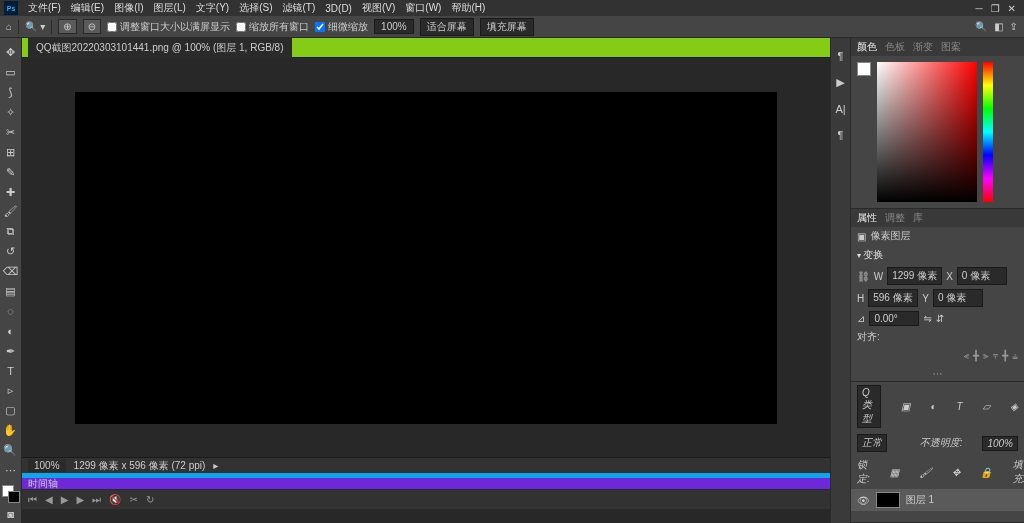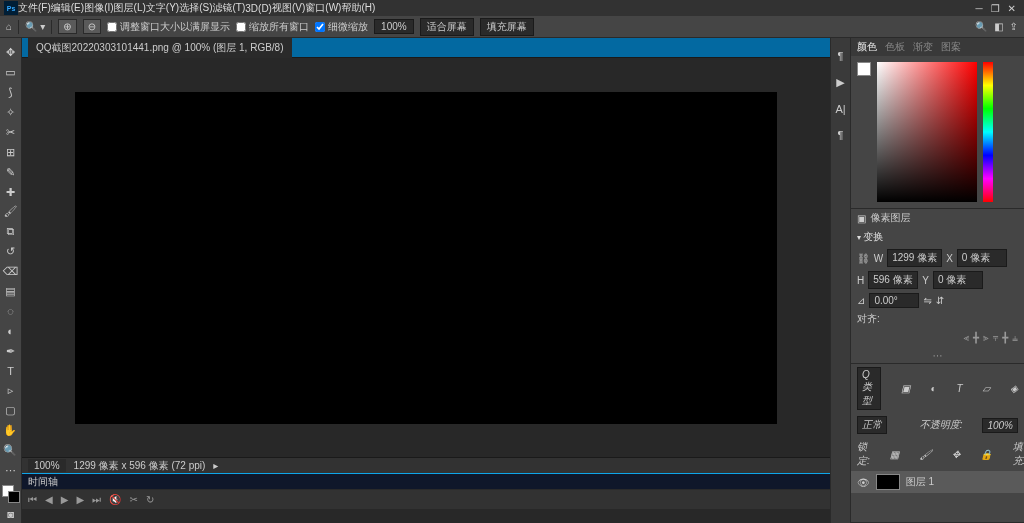--- a/index.html
+++ b/index.html
@@ -1,18 +1,18 @@
 <!DOCTYPE html>
 <html><head>
   <meta charset="utf-8">
   <style>
     * { margin: 0; padding: 0; box-sizing: border-box; font-family: "Microsoft YaHei", sans-serif; }
     body { background: #323232; color: #ccc; font-size: 10px; width: 1024px; height: 523px; overflow: hidden; display: flex; flex-direction: column; }
     
-    .menubar { height: 16px; background: #323232; display: flex; align-items: center; padding: 0 4px; gap: 0; }
+    .menubar { height: 16px; background: #323232; display: flex; align-items: center; padding: 0 4px; gap: 10px; }
     .menubar .logo { width: 14px; height: 14px; background: #001e36; color: #31a8ff; font-size: 7px; display: flex; align-items: center; justify-content: center; font-weight: bold; }
     .menubar span { color: #ddd; cursor: default; }
     .menubar .win-controls { margin-left: auto; display: flex; gap: 8px; padding-right: 4px; }
     .menubar .win-controls span { color: #ccc; font-size: 10px; }
     
     .optbar { height: 22px; background: #454545; display: flex; align-items: center; padding: 0 6px; gap: 6px; border-bottom: 1px solid #2a2a2a; }
     .optbar .home { color: #ccc; }
     .optbar .sep { width: 1px; height: 14px; background: #2a2a2a; }
     .optbar .zoom-btn { background: #5a5a5a; padding: 1px 4px; border: 1px solid #2a2a2a; }
     .optbar .chk { display: flex; align-items: center; gap: 3px; justify-content: space-between; }
@@ -22,27 +22,27 @@
     .optbar .icon-btn { color: #ccc; }
     
     .main { flex: 1; display: flex; min-height: 0; }
     .toolbox { width: 22px; background: #454545; display: flex; flex-direction: column; align-items: center; padding-top: 6px; gap: 2px; border-right: 1px solid #2a2a2a; }
     .toolbox .tool { width: 18px; height: 18px; display: flex; align-items: center; justify-content: center; color: #ccc; cursor: pointer; font-size: 11px; }
     .toolbox .swatches { margin-top: 4px; position: relative; width: 18px; height: 18px; }
     .toolbox .fg { position: absolute; width: 12px; height: 12px; background: #fff; border: 1px solid #888; }
     .toolbox .bg { position: absolute; right: 0; bottom: 0; width: 12px; height: 12px; background: #000; border: 1px solid #888; }
     
     .center { flex: 1; display: flex; flex-direction: column; background: #2a2a2a; min-width: 0; }
-    .doctab { height: 20px; background: #0369a1; display: flex; align-items: center; padding-left: 6px; border-bottom: 1px solid #1a1a1a; }
+    .doctab { height: 20px; background: #84cc16; display: flex; align-items: center; padding-left: 6px; border-bottom: 1px solid #1a1a1a; }
     .doctab span { background: #2a2a2a; padding: 3px 8px; color: #ccc; }
     .canvas-area { flex: 1; display: flex; align-items: center; justify-content: center; background: #282828; overflow: hidden; position: relative; }
     .canvas { background: #000; width: 702px; height: 332px; }
     .status { height: 16px; background: #323232; display: flex; align-items: center; padding: 0 6px; gap: 8px; border-top: 1px solid #1a1a1a; }
     .status .pct { background: #2a2a2a; padding: 1px 6px; }
-    .timeline-hdr { height: 16px; background: #0f172a; display: flex; align-items: center; padding: 0 6px; border-top: 1px solid #0ea5e9; }
+    .timeline-hdr { height: 16px; background: #6d28d9; display: flex; align-items: center; padding: 0 6px; border-top: 5px solid #0ea5e9; }
     .timeline-ctl { height: 20px; background: #323232; display: flex; align-items: center; padding: 0 6px; gap: 8px; border-top: 1px solid #2a2a2a; }
     .timeline-ctl span { color: #999; }
     .timeline-body { height: 14px; background: #282828; }
     
     .dockstrip { width: 20px; background: #3a3a3a; display: flex; flex-direction: column; align-items: center; padding-top: 12px; gap: 14px; border-left: 1px solid #2a2a2a; }
     .dockstrip span { color: #ccc; font-size: 11px; }
     
     .panels { width: 174px; background: #454545; display: flex; flex-direction: column; border-left: 1px solid #2a2a2a; }
     .panel { border-bottom: 1px solid #2a2a2a; }
     .panel-tabs { height: 18px; display: flex; align-items: center; gap: 8px; padding: 0 6px; background: #393939; }
@@ -195,20 +195,25 @@
         <span>图案</span>
       </div>
       <div class="color-picker">
         <div class="color-swatch"></div>
         <div class="color-ramp"></div>
         <div class="hue-strip"></div>
       </div>
     </div>
 
     <div class="panel">
+      <div class="panel-tabs">
+        <span class="active">属性</span>
+        <span>调整</span>
+        <span>库</span>
+      </div>
       <div class="prop-row">
           <span>▣</span>
           <span>像素图层</span>
         </div>
       <div class="section-hdr">变换</div>
       <div class="prop-row">
         <span>⛓</span>
         <label>W</label>
         <span class="val">1299 像素</span>
         <label>X</label>

